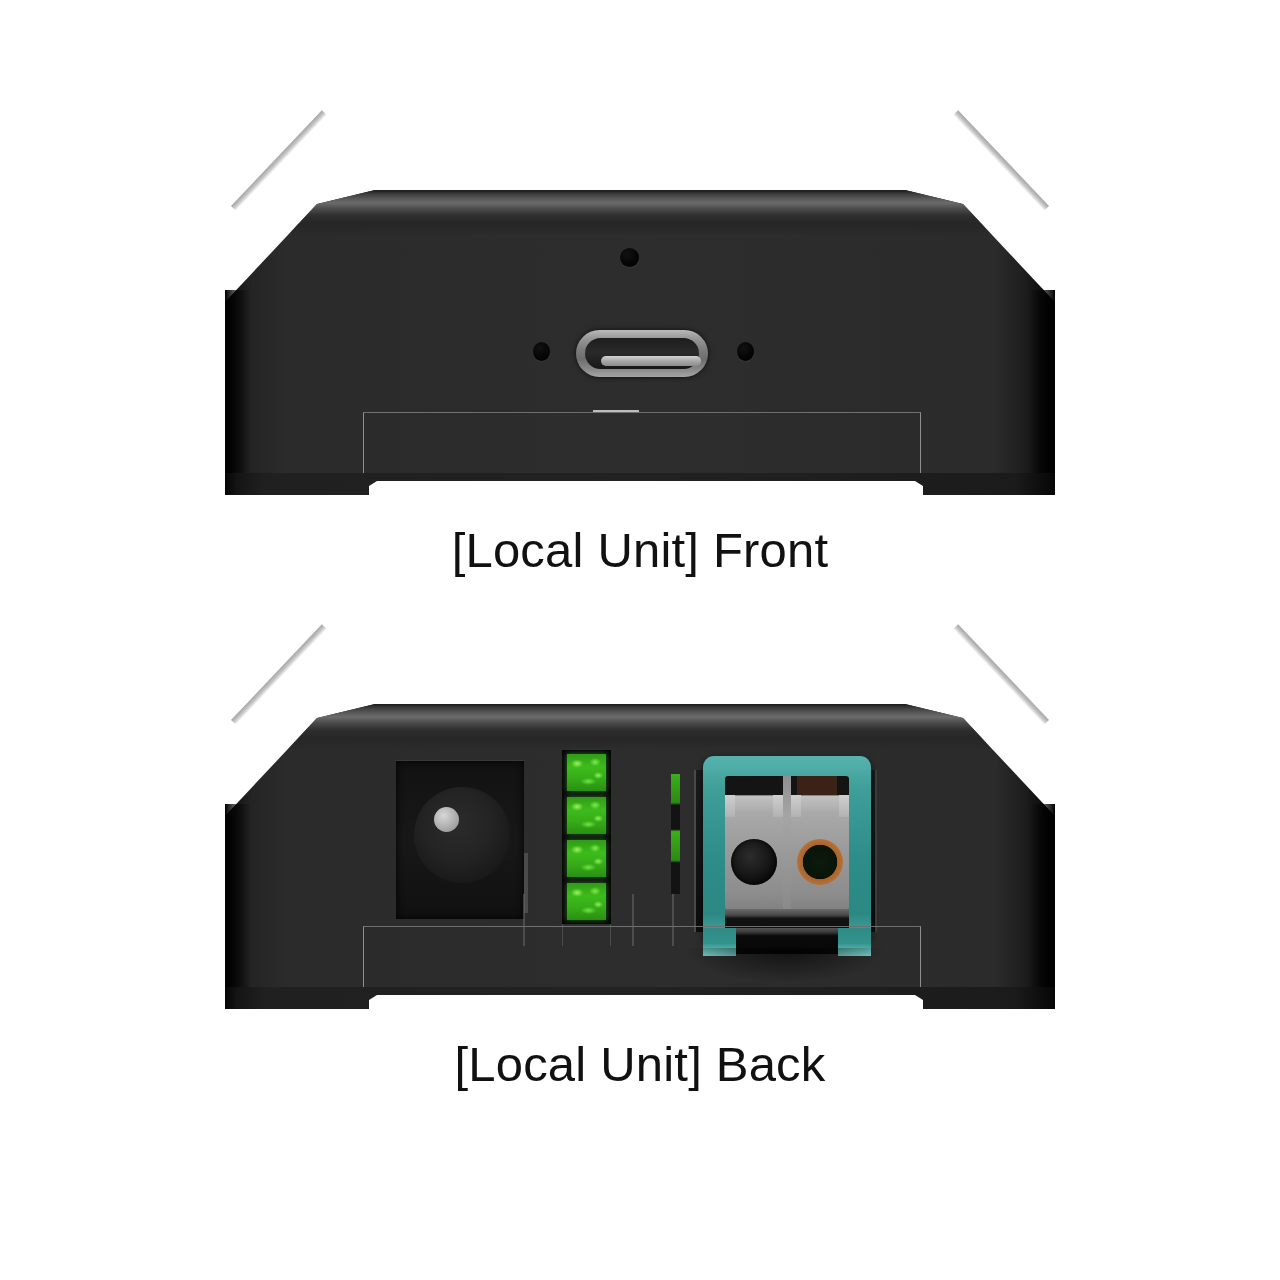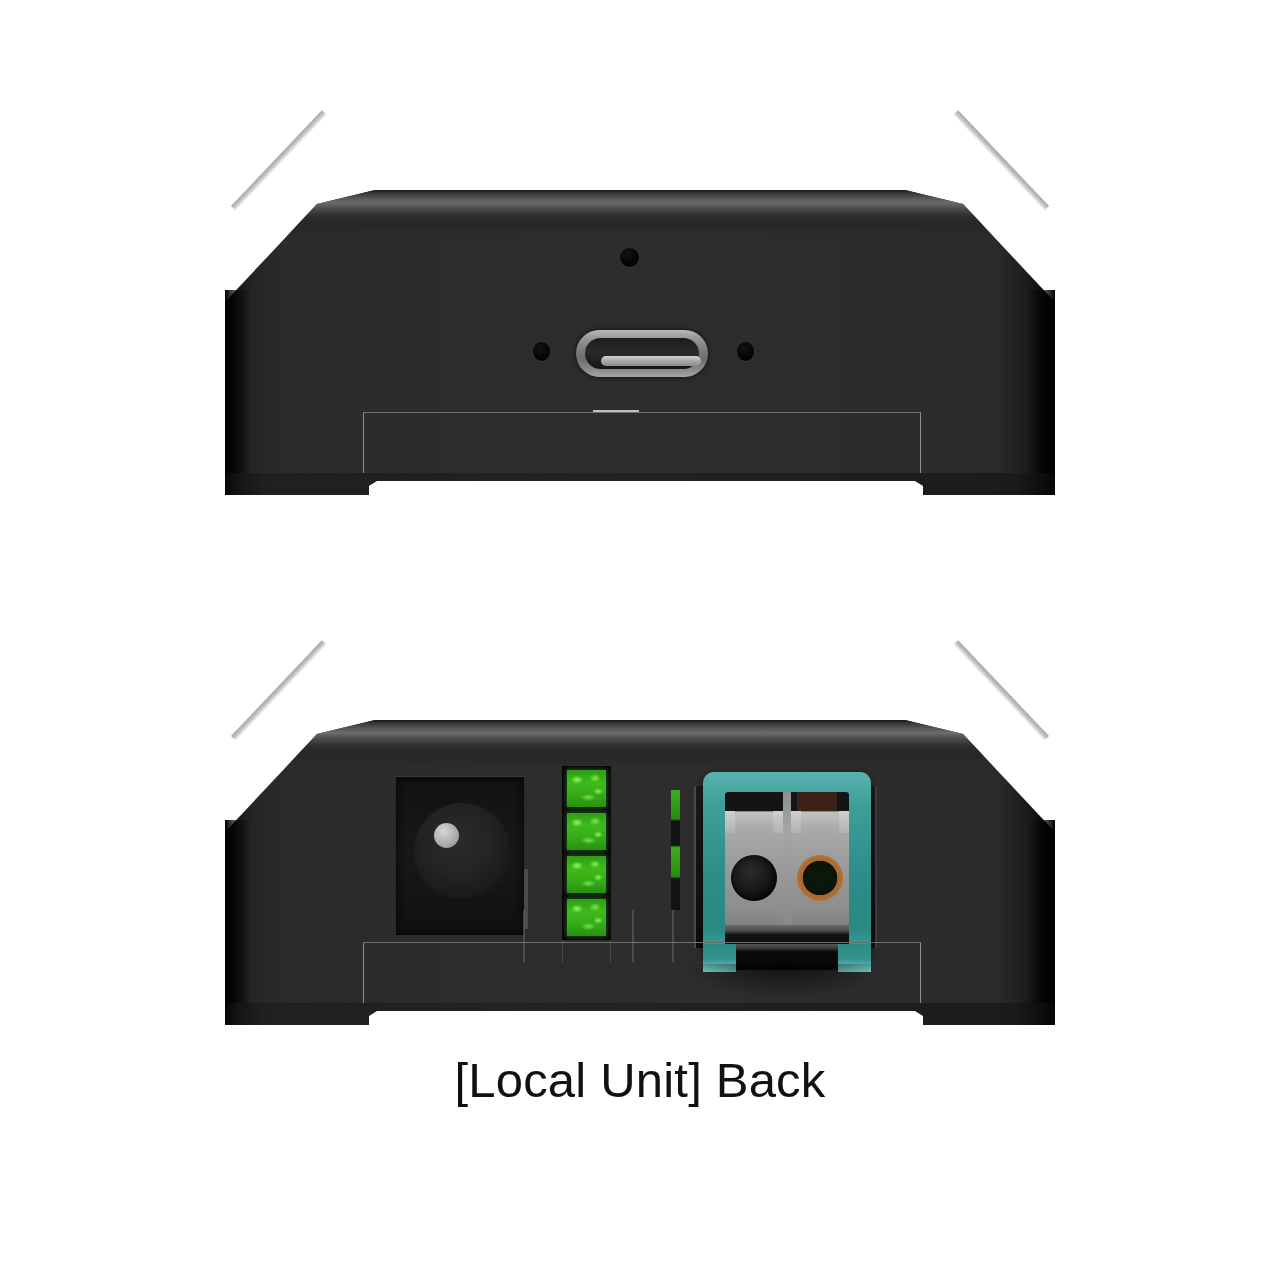--- a/index.html
+++ b/index.html
@@ -22,21 +22,21 @@
     background: #ffffff;
   }
 
   
   .figure {
     position: absolute;
     left: 0;
     width: 1280px;
   }
   #figure-front { top: 190px; }
-  #figure-back  { top: 720px; }
+  #figure-back  { top: 704px; }
 
   .device-stage {
     position: relative;
     width: 830px;
     height: 310px;
     margin: 0 auto;
   }
 
   
   .chassis {
@@ -529,20 +529,21 @@
             <div class="usb-tongue"></div>
           </div>
         </div>
 
         <div class="bottom-plate"></div>
         <div class="plate-tick"></div>
         <div class="seam-line"></div>
         <div class="foot-bar"></div>
       </div>
     </div>
+    <p class="caption">[Local Unit] Front</p>
   </section>
 
   <section class="figure" id="figure-back">
     <div class="device-stage">
       <div class="chassis">
         <div class="body-shell"></div>
         <div class="top-bevel"></div>
         <div class="chamfer-sheen"></div>
         <div class="side-shade-left"></div>
         <div class="side-shade-right"></div>

